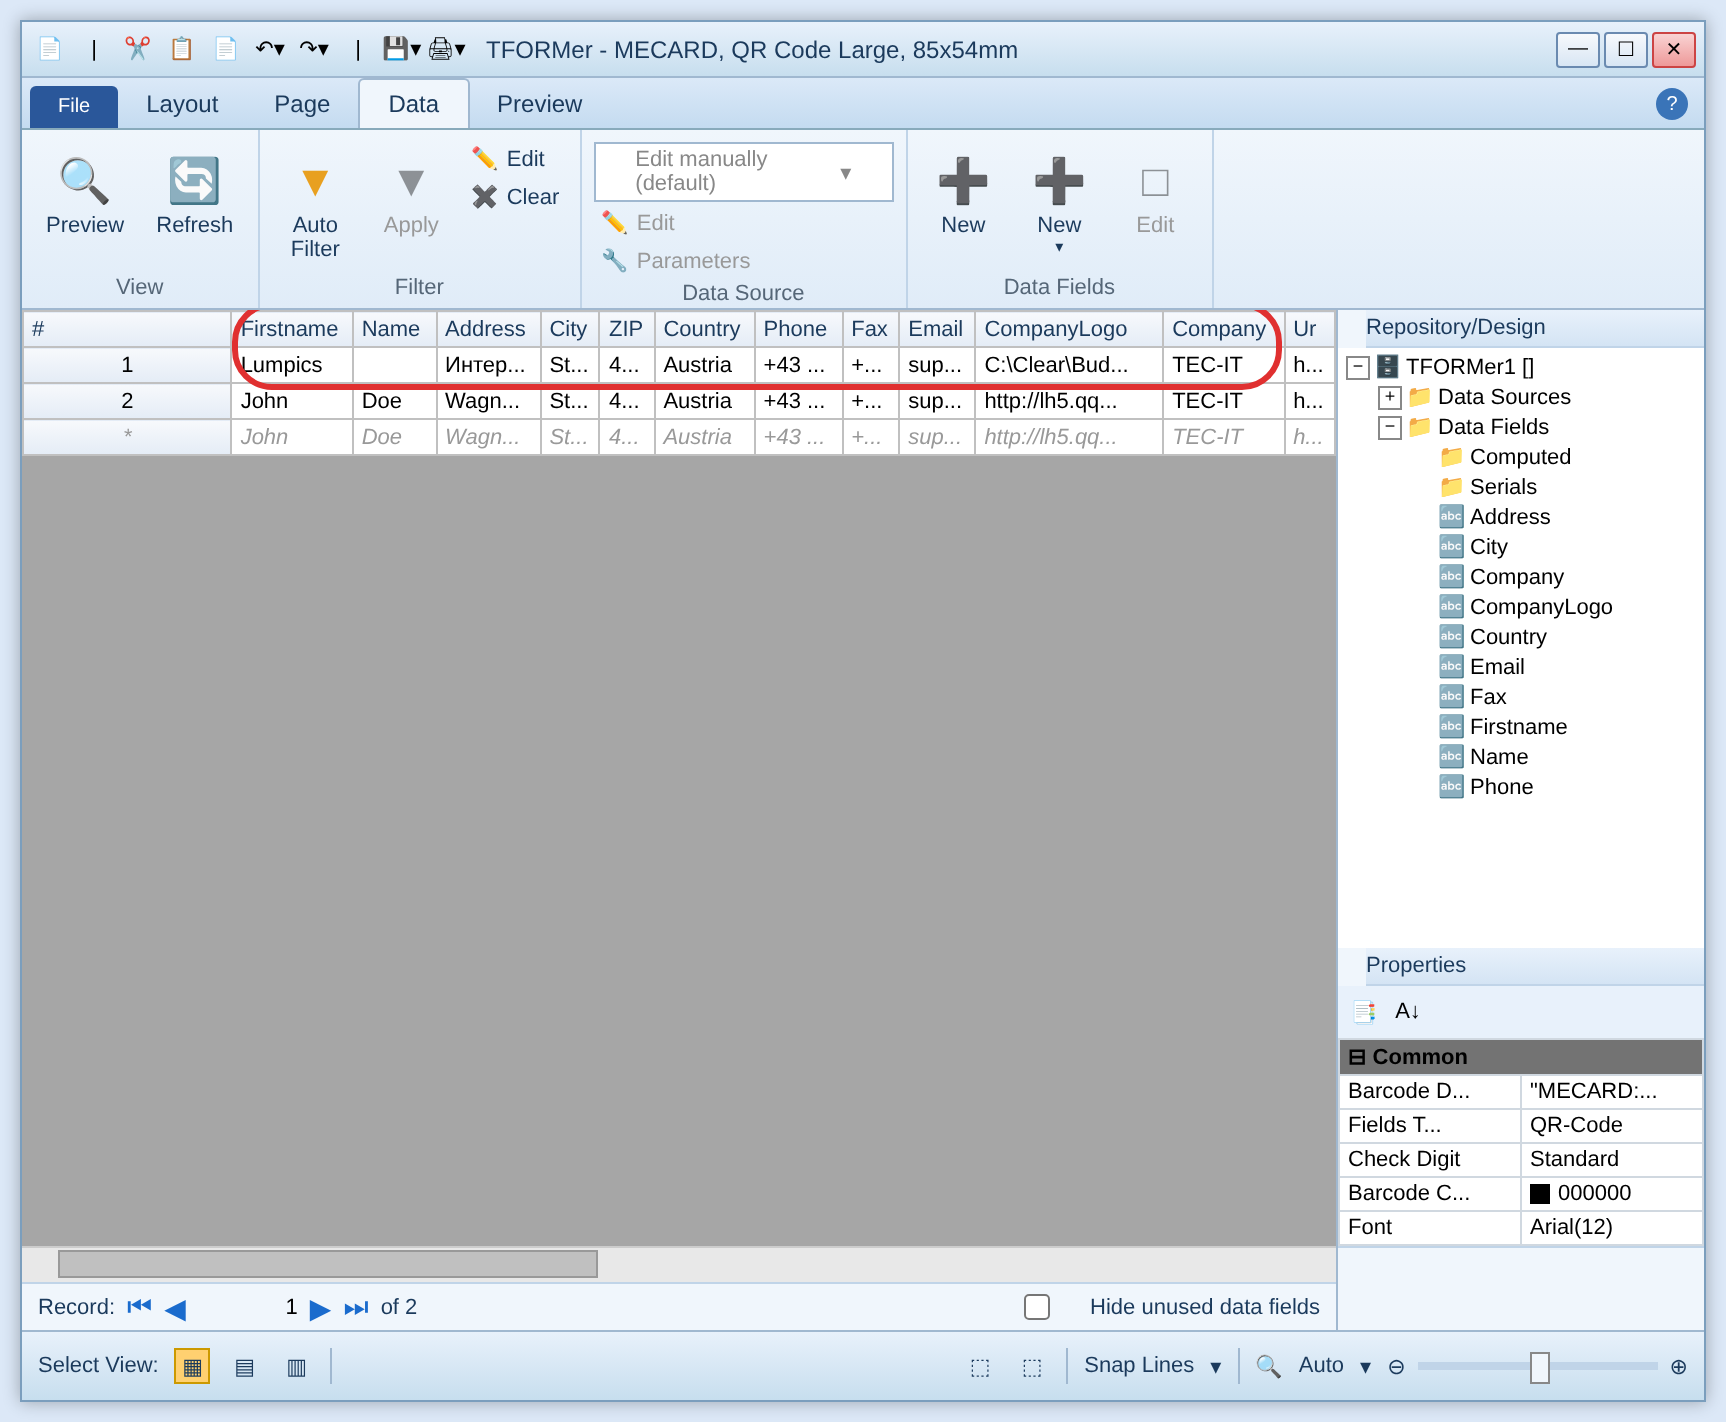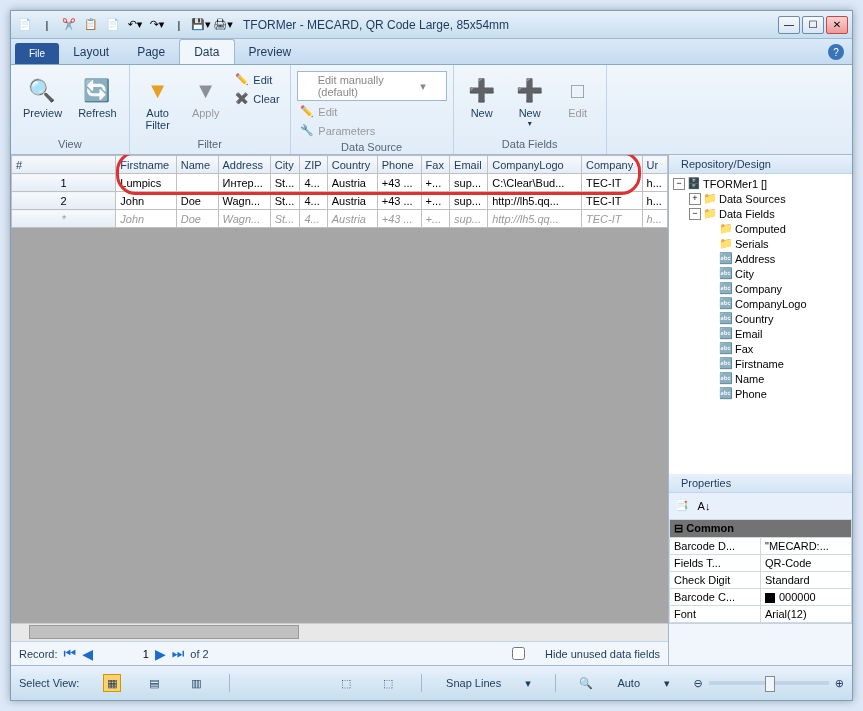--- a/index.html
+++ b/index.html
@@ -49,33 +49,33 @@
 
 .scroll-h { height: 18px; background: #e8e8e8; border-top: 1px solid #ccc; position: relative; }
 .scroll-thumb { position: absolute; background: #c0c0c0; border: 1px solid #999; height: 14px; top: 1px; }
 
 .record-bar { background: #f0f6fc; height: 24px; display: flex; align-items: center; padding: 0 8px; gap: 6px; border-top: 1px solid #c0d4e8; color: #1b3a5c; }
 .record-btn { color: #1a6bcd; cursor: pointer; font-size: 14px; }
 .record-input { width: 50px; text-align: right; border: none; background: transparent; }
 .checkbox-label { display: flex; align-items: center; gap: 20px; margin-left: auto; }
 
 .right-panel { width: 184px; background: #f0f6fc; display: flex; flex-direction: column; border-left: 1px solid #a0b8d0; }
-.panel-title { background: linear-gradient(#e8f1fb,#d4e4f4); padding: 3px 12px; font-size: 11px; color: #1b3a5c; border-bottom: 1px solid #c0d4e8; }
+.panel-title { background: linear-gradient(#e8f1fb,#d4e4f4); padding: 3px 0; font-size: 11px; color: #1b3a5c; border-bottom: 1px solid #c0d4e8; margin-left: 14px; }
 .tree { flex: 1; overflow: auto; padding: 2px; background: #fff; font-size: 11px; }
 .tree-item { padding: 1px 2px; display: flex; align-items: center; gap: 2px; cursor: pointer; white-space: nowrap; }
 .tree-toggle { width: 12px; height: 12px; border: 1px solid #888; display: inline-flex; align-items: center; justify-content: center; font-size: 9px; line-height: 1; }
 .tree-icon { width: 14px; display: inline-flex; justify-content: center; }
 .prop-grid { flex: 0 0 auto; }
 .prop-toolbar { padding: 4px; display: flex; gap: 4px; background: #e8f1fb; }
 .prop-table { width: 100%; border-collapse: collapse; background: #fff; }
 .prop-table td { border: 1px solid #d0d8e0; padding: 2px 4px; font-size: 11px; }
 .prop-cat { background: #737373; font-weight: bold; }
 .prop-desc { height: 42px; background: #f0f6fc; border-top: 1px solid #c0d4e8; }
 
-.statusbar { height: 26px; background: linear-gradient(#e8f1fb,#c7deee); display: flex; align-items: center; padding: 17px 8px; gap: 24px; border-top: 1px solid #a0b8d0; color: #1b3a5c; }
+.statusbar { height: 26px; background: linear-gradient(#e8f1fb,#c7deee); display: flex; align-items: center; padding: 17px 8px; gap: 8px; border-top: 1px solid #a0b8d0; color: #1b3a5c; }
 .status-sep { width: 1px; height: 18px; background: #a0b8d0; }
 .zoom-slider-row { display: flex; align-items: center; gap: 6px; margin-left: auto; }
 .zoom-slider { width: 120px; height: 4px; background: #c0d4e8; position: relative; }
 .zoom-slider::after { content: ""; position: absolute; width: 8px; height: 14px; background: #f0f6fc; border: 1px solid #888; left: 50%; top: -5px; margin-left: -4px; }
 .tool-icon { width: 18px; height: 18px; display: flex; align-items: center; justify-content: center; cursor: pointer; }
 </style>
 </head>
 <body>
 
 <div class="window">

